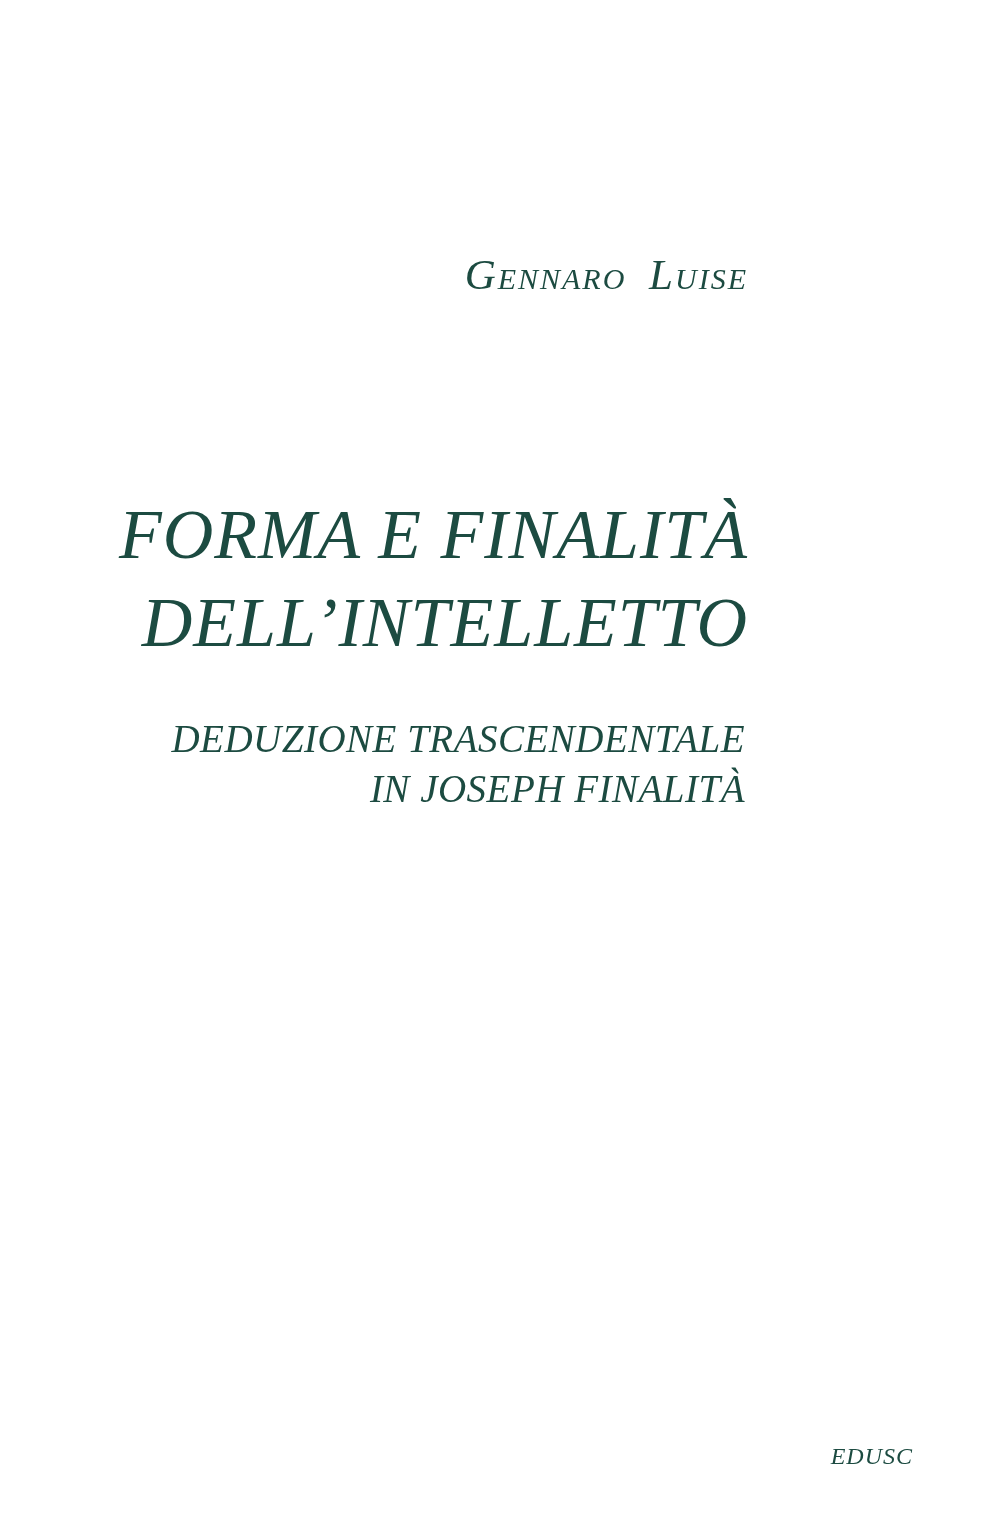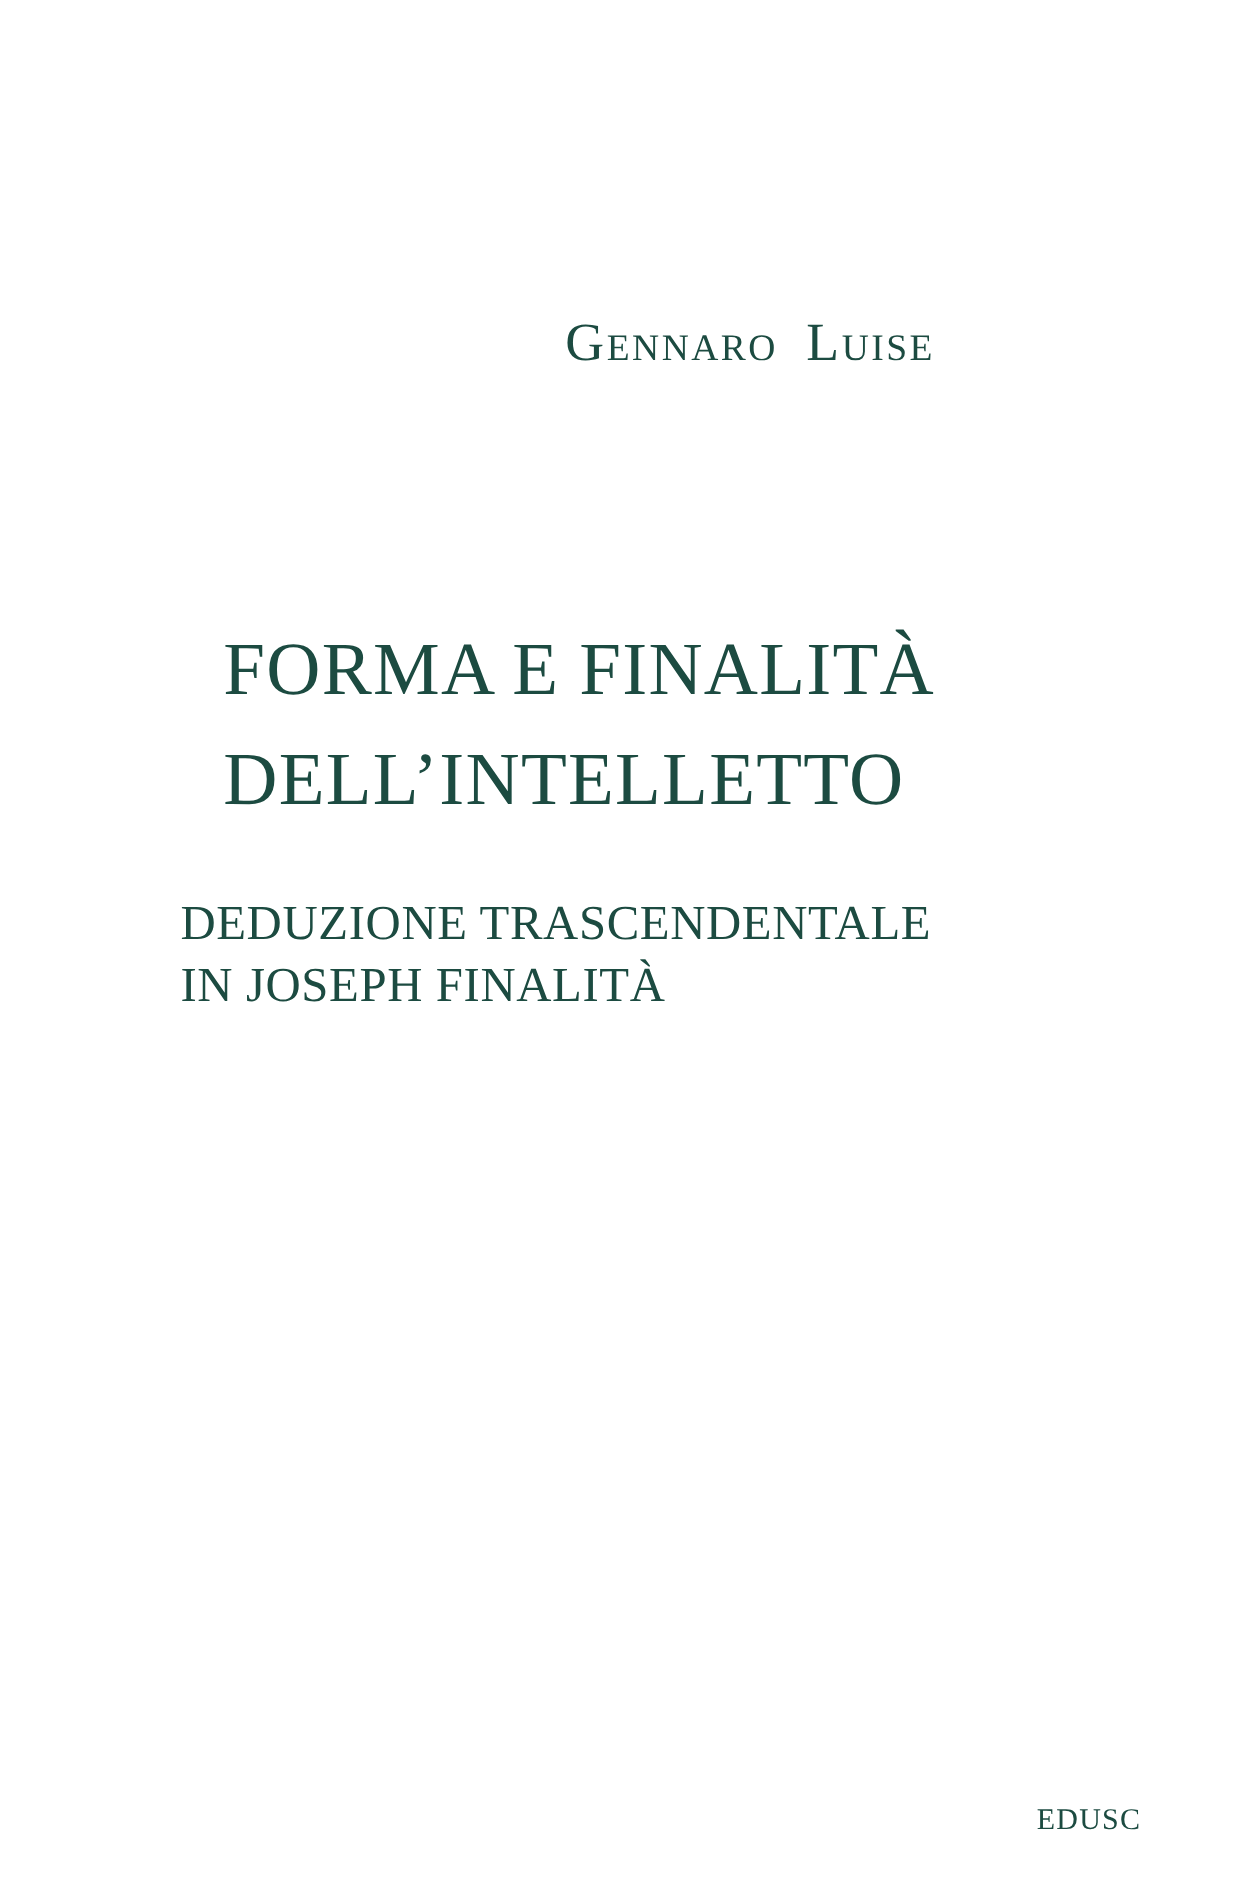--- a/index.html
+++ b/index.html
@@ -13,47 +13,49 @@
   }
   .page{
     position:relative;
     width:1000px;
     height:1521px;
     margin:0 auto;
     background:var(--paper);
     font-family:"Liberation Serif", serif;
     color:var(--ink);
     overflow:hidden;
+    font-style:italic;
   }
   .author{
     position:absolute;
     top:253px;
     right:252px;
     font-size:43px;
     font-variant:small-caps;
     letter-spacing:2px;
     word-spacing:10px;
     white-space:nowrap;
     line-height:43px;
   }
   .title{
     position:absolute;
     top:491px;
     right:252px;
-    text-align:left;
-    font-size:60px;
+    text-align:right;
+    font-size:70px;
     line-height:88px;
     letter-spacing:1px;
     white-space:nowrap;
     margin-left:43px;
   }
   .subtitle{
     position:absolute;
     top:714px;
     right:255px;
+    text-align:right;
     font-size:39px;
     line-height:50px;
     letter-spacing:0.5px;
     white-space:nowrap;
   }
   .publisher{
     position:absolute;
     top:1440px;
     right:87px;
     font-size:24px;

